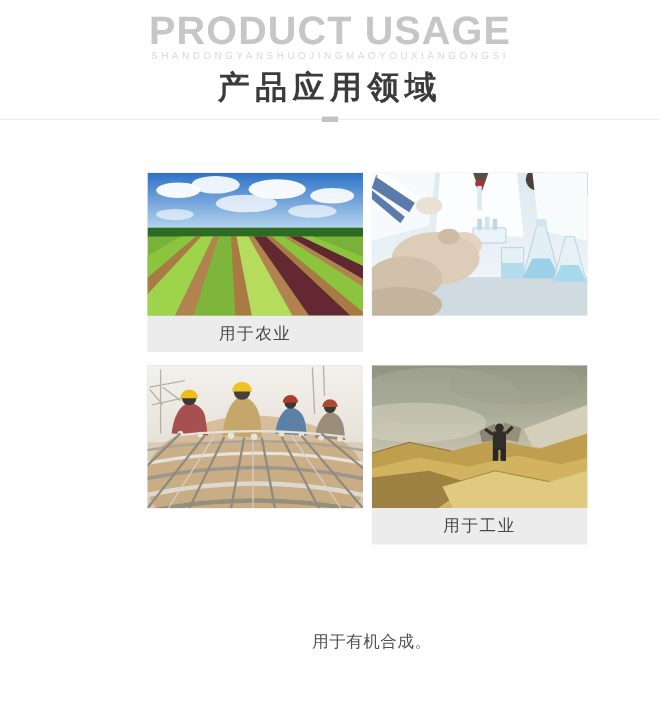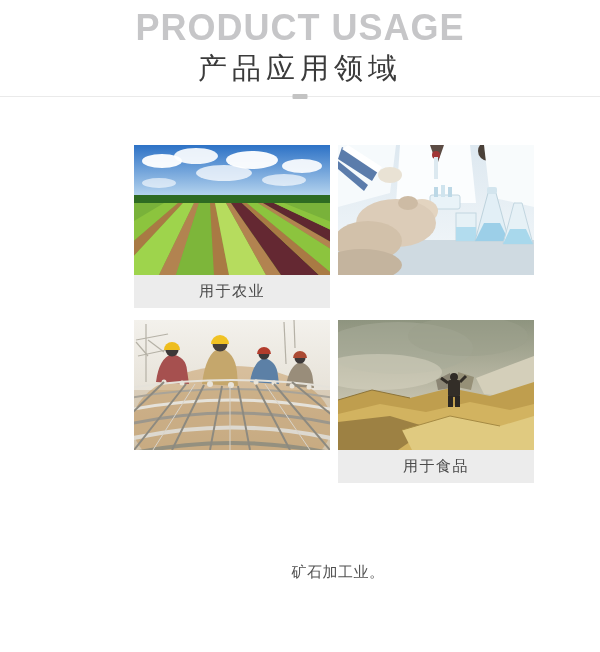--- a/index.html
+++ b/index.html
@@ -10,21 +10,21 @@
   .header { text-align: center; }
   .title-en {
     margin-top: 10px; font-size: 36px; line-height: 35px; font-weight: 700;
     color: #c6c6c8; letter-spacing: 1px;
   }
   .subtitle {
     font-size: 9px; line-height: 11px; color: #d8d8d8; letter-spacing: 3.2px;
     margin-top: 1px;
   }
   .title-zh {
-    margin-top: 8px; font-size: 29px; line-height: 30px; font-weight: 400;
+    margin-top: 8px; font-size: 29px; line-height: 30px; font-weight: 700;
     color: #3b3b3b; letter-spacing: 5px;
   }
   .divider { position: relative; height: 1px; background: #eaeaea; margin-top: 13px; }
   .divider-tab {
     position: absolute; left: 50%; top: -2px; transform: translateX(-50%);
     width: 15px; height: 5px; background: #c3c3c3; border-radius: 1px;
   }
 
   
   .cards {
@@ -47,20 +47,21 @@
     line-height: 41px; letter-spacing: 0.5px; transform: translateX(38px);
   }
 </style>
 </head>
 <body>
 
 <div class="page">
 
   <div class="header">
     <div class="title-en">PRODUCT USAGE</div>
+    <div class="subtitle">SHANDONGYANSHUOJINGMAOYOUXIANGONGSI</div>
     <div class="title-zh">产品应用领域</div>
     <div class="divider">
       <span class="divider-tab"></span>
     </div>
   </div>
 
   <div class="cards">
 
     <figure class="card">
       <div class="card-image">
@@ -236,23 +237,23 @@
 
           <polygon points="98,60 112,53 113,68 100,70" fill="#8b8574"></polygon>
           <polygon points="120,52 136,57 133,70 119,67" fill="#969077"></polygon>
           <path d="M110,63 L103,58 M122,62 L128,56" stroke="#332e28" stroke-width="3"></path>
           <circle cx="116" cy="57" r="4" fill="#2f2b26"></circle>
           <rect x="110" y="60" width="12" height="17" rx="2" fill="#332e28"></rect>
           <rect x="110" y="76" width="5" height="11" fill="#2b2722"></rect>
           <rect x="117" y="76" width="5" height="11" fill="#2b2722"></rect>
         </svg>
       </div>
-      <figcaption class="card-label">用于食品</figcaption>
+      <figcaption class="card-label">用于工业</figcaption>
     </figure>
 
   </div>
 
   <p class="footer">
     <br>
-    <span>矿石加工业。</span>
+    <span>用于有机合成。</span>
   </p>
 
 </div>
 
 </body></html>

